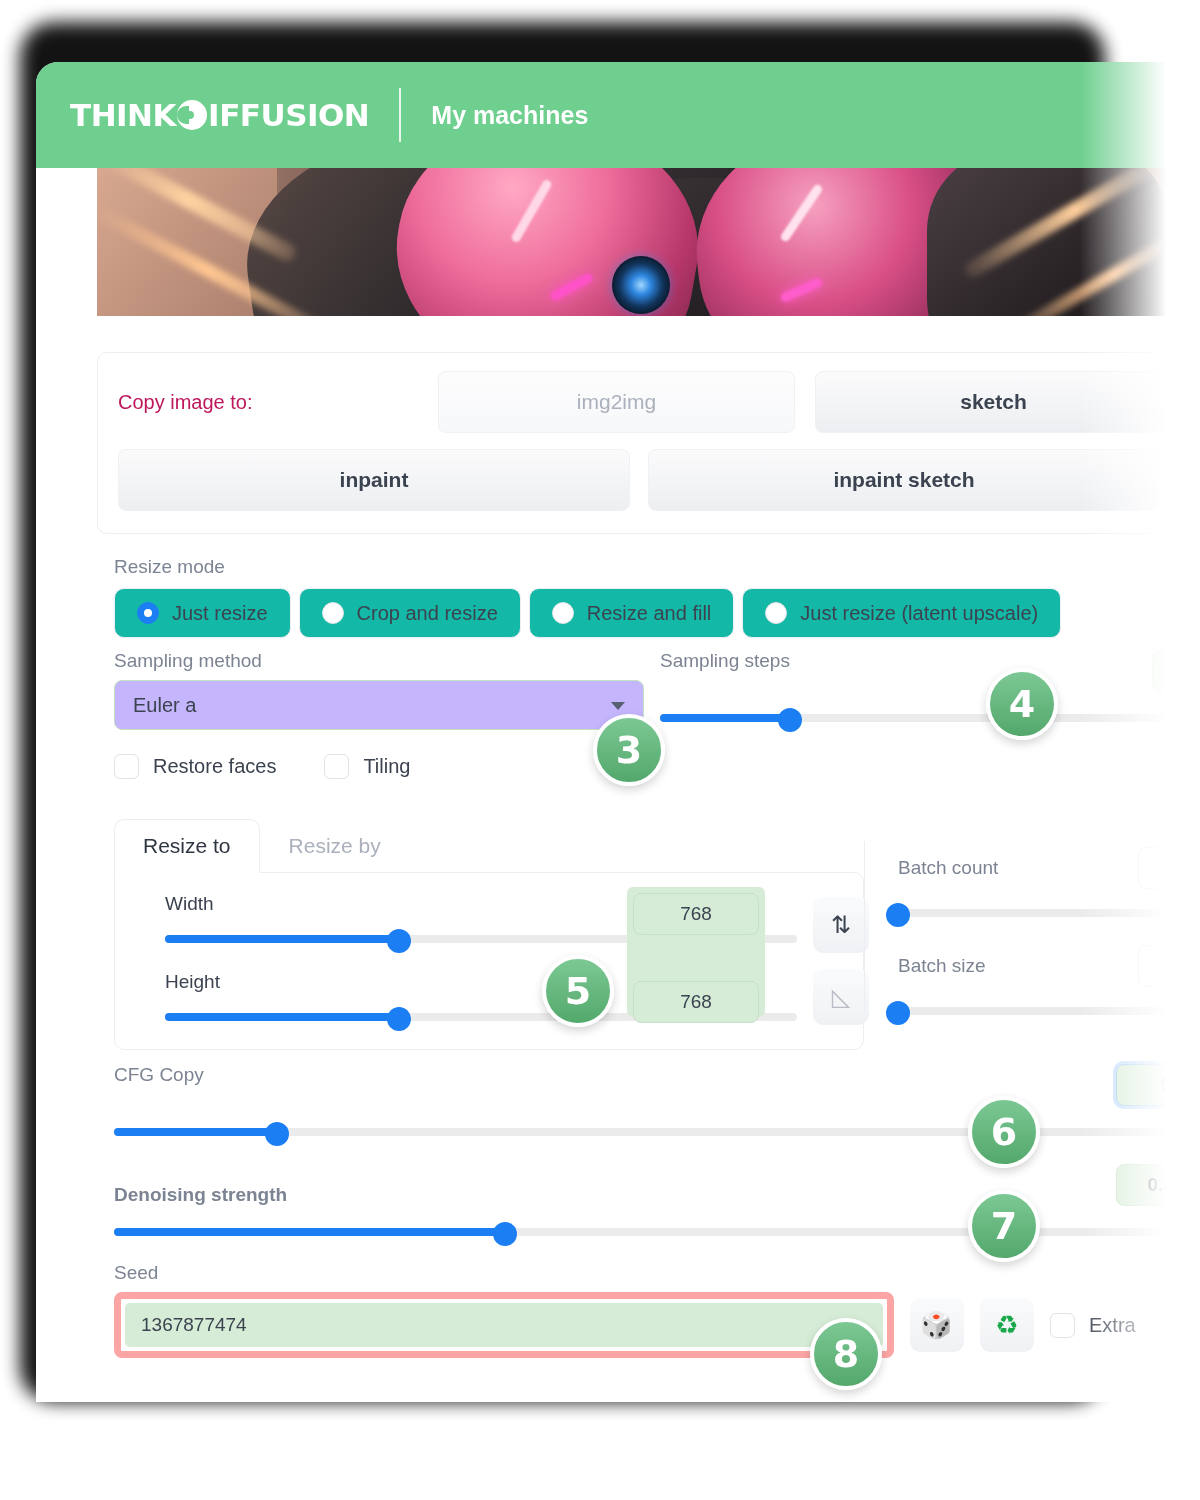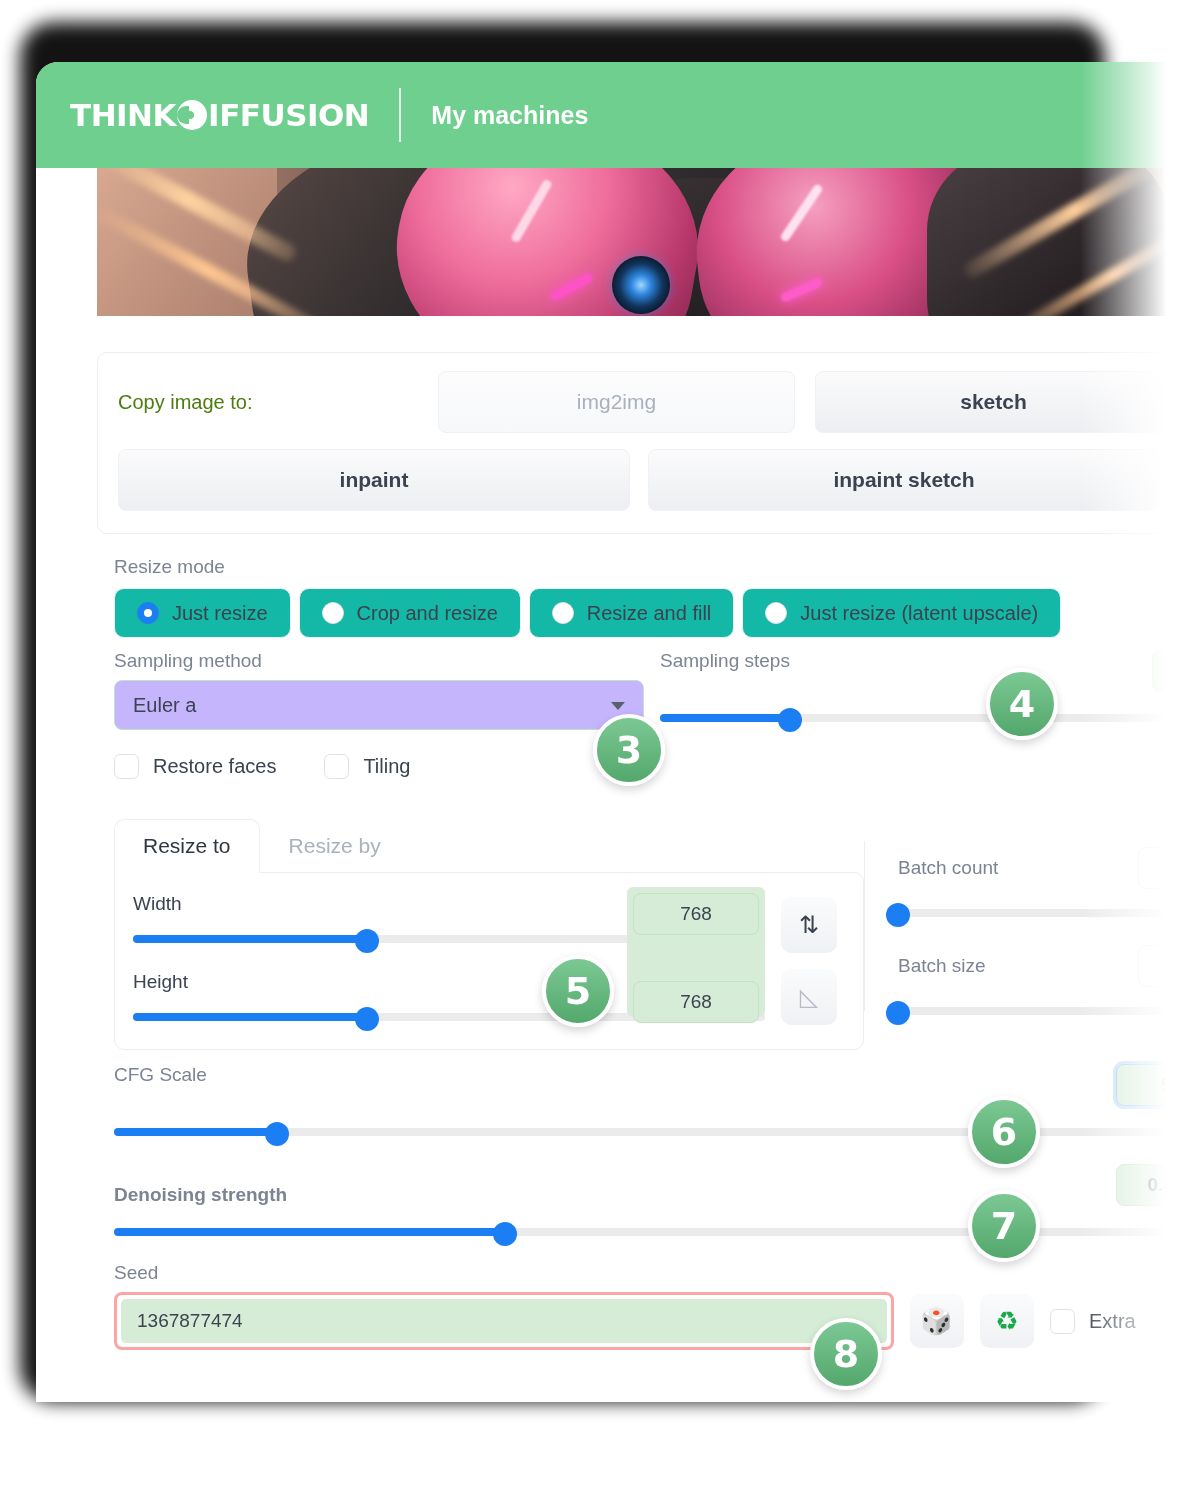--- a/index.html
+++ b/index.html
@@ -104,21 +104,21 @@
     box-shadow: 0 0 10px rgba(50,140,230,.55);
   }
   .lbl { color: #7c8493; font-size: 19px; }
   .lbl-dark { color: #3b4350; font-size: 19px; }
 
   .copy-box {
     margin: 36px 0 0 61px; width: 1103px; border: 1px solid #eceef1;
     border-radius: 10px; padding: 18px 20px 22px 20px; position: relative;
   }
   .copy-row { display: flex; align-items: center; gap: 20px; }
-  .copy-label { width: 300px; color: #4d7c0f; font-size: 20px; }
+  .copy-label { width: 300px; color: #be185d; font-size: 20px; }
   .btn {
     height: 62px; border-radius: 8px; display: flex; align-items: center;
     justify-content: center; font-size: 21px; font-weight: bold;
     background: linear-gradient(180deg,#fbfbfc,#eceef1); color: #3b4350;
     border: 1px solid #f0f1f4;
   }
   .btn.ghost { background: linear-gradient(180deg,#fcfcfd,#f7f8fa); color: #aab1bc; font-weight: normal; }
   .btn-img2img { width: 357px; }
   .btn-sketch { width: 357px; }
   .copy-row2 { display: flex; gap: 18px; margin-top: 16px; }
@@ -326,21 +326,21 @@
     </div>
 
     <div class="field-block" style="display:flex; gap:0;">
       <div style="width:752px;">
         <div class="tabs">
           <div class="tab active">Resize to</div>
           <div class="tab">Resize by</div>
         </div>
         <div class="resize-panel">
           <div style="display:flex; gap:16px;">
-            <div style="flex:1;">
+            <div style="flex:1;margin-left:32px;">
               <div class="lbl-dark">Width</div>
               <div class="slider" style="margin-top:18px; width:632px;">
                 <div class="track"></div>
                 <div class="fill" style="width:37%;"></div>
                 <div class="thumb" style="left:37%;"></div>
               </div>
               <div class="lbl-dark" style="margin-top:26px;">Height</div>
               <div class="slider" style="margin-top:18px; width:632px;">
                 <div class="track"></div>
                 <div class="fill" style="width:37%;"></div>
@@ -379,21 +379,21 @@
         </div>
         <div class="slider" style="margin-top:18px; width:400px;">
           <div class="track"></div>
           <div class="thumb" style="left:0;"></div>
         </div>
       </div>
     </div>
 
     <div class="field-block" style="margin-top:14px; width:1086px;">
       <div style="display:flex; align-items:flex-start; justify-content:space-between;">
-        <div class="lbl">CFG Scale</div>
+        <div class="lbl">CFG Copy</div>
         <div class="numbox green focus" style="width:100px; margin-right:-16px; position:relative;">
           <span>5</span>
           <span style="position:absolute; right:8px; top:50%; margin-top:-9px; font-size:13px; line-height:9px; color:#b3b8c2;">▲<br>▼</span>
         </div>
       </div>
       <div class="slider" style="margin-top:20px; width:1086px;">
         <div class="track"></div>
         <div class="fill" style="width:15%;"></div>
         <div class="thumb" style="left:15%;"></div>
       </div>
@@ -407,21 +407,21 @@
       <div class="slider" style="margin-top:20px; width:1086px;">
         <div class="track"></div>
         <div class="fill" style="width:36%;"></div>
         <div class="thumb" style="left:36%;"></div>
       </div>
     </div>
 
     <div class="field-block" style="margin-top:24px;">
       <div class="lbl">Seed</div>
       <div style="display:flex; align-items:center; gap:16px; margin-top:8px;">
-        <div style="width:780px; border:3px solid #fca5a5; border-radius:8px; padding:4px;">
+        <div style="width:780px; border:7px solid #fca5a5; border-radius:8px; padding:4px;">
           <div style="background:#d6ecd6; border-radius:5px; height:44px; display:flex; align-items:center; padding:0 16px; font-size:19px; color:#3b4350;">1367877474</div>
         </div>
         <div class="icon-btn small">
           <span>🎲</span>
         </div>
         <div class="icon-btn small">
           <span style="color:#1aa94a;">♻</span>
         </div>
         <div class="chk-item">
           <span class="chk"></span>

